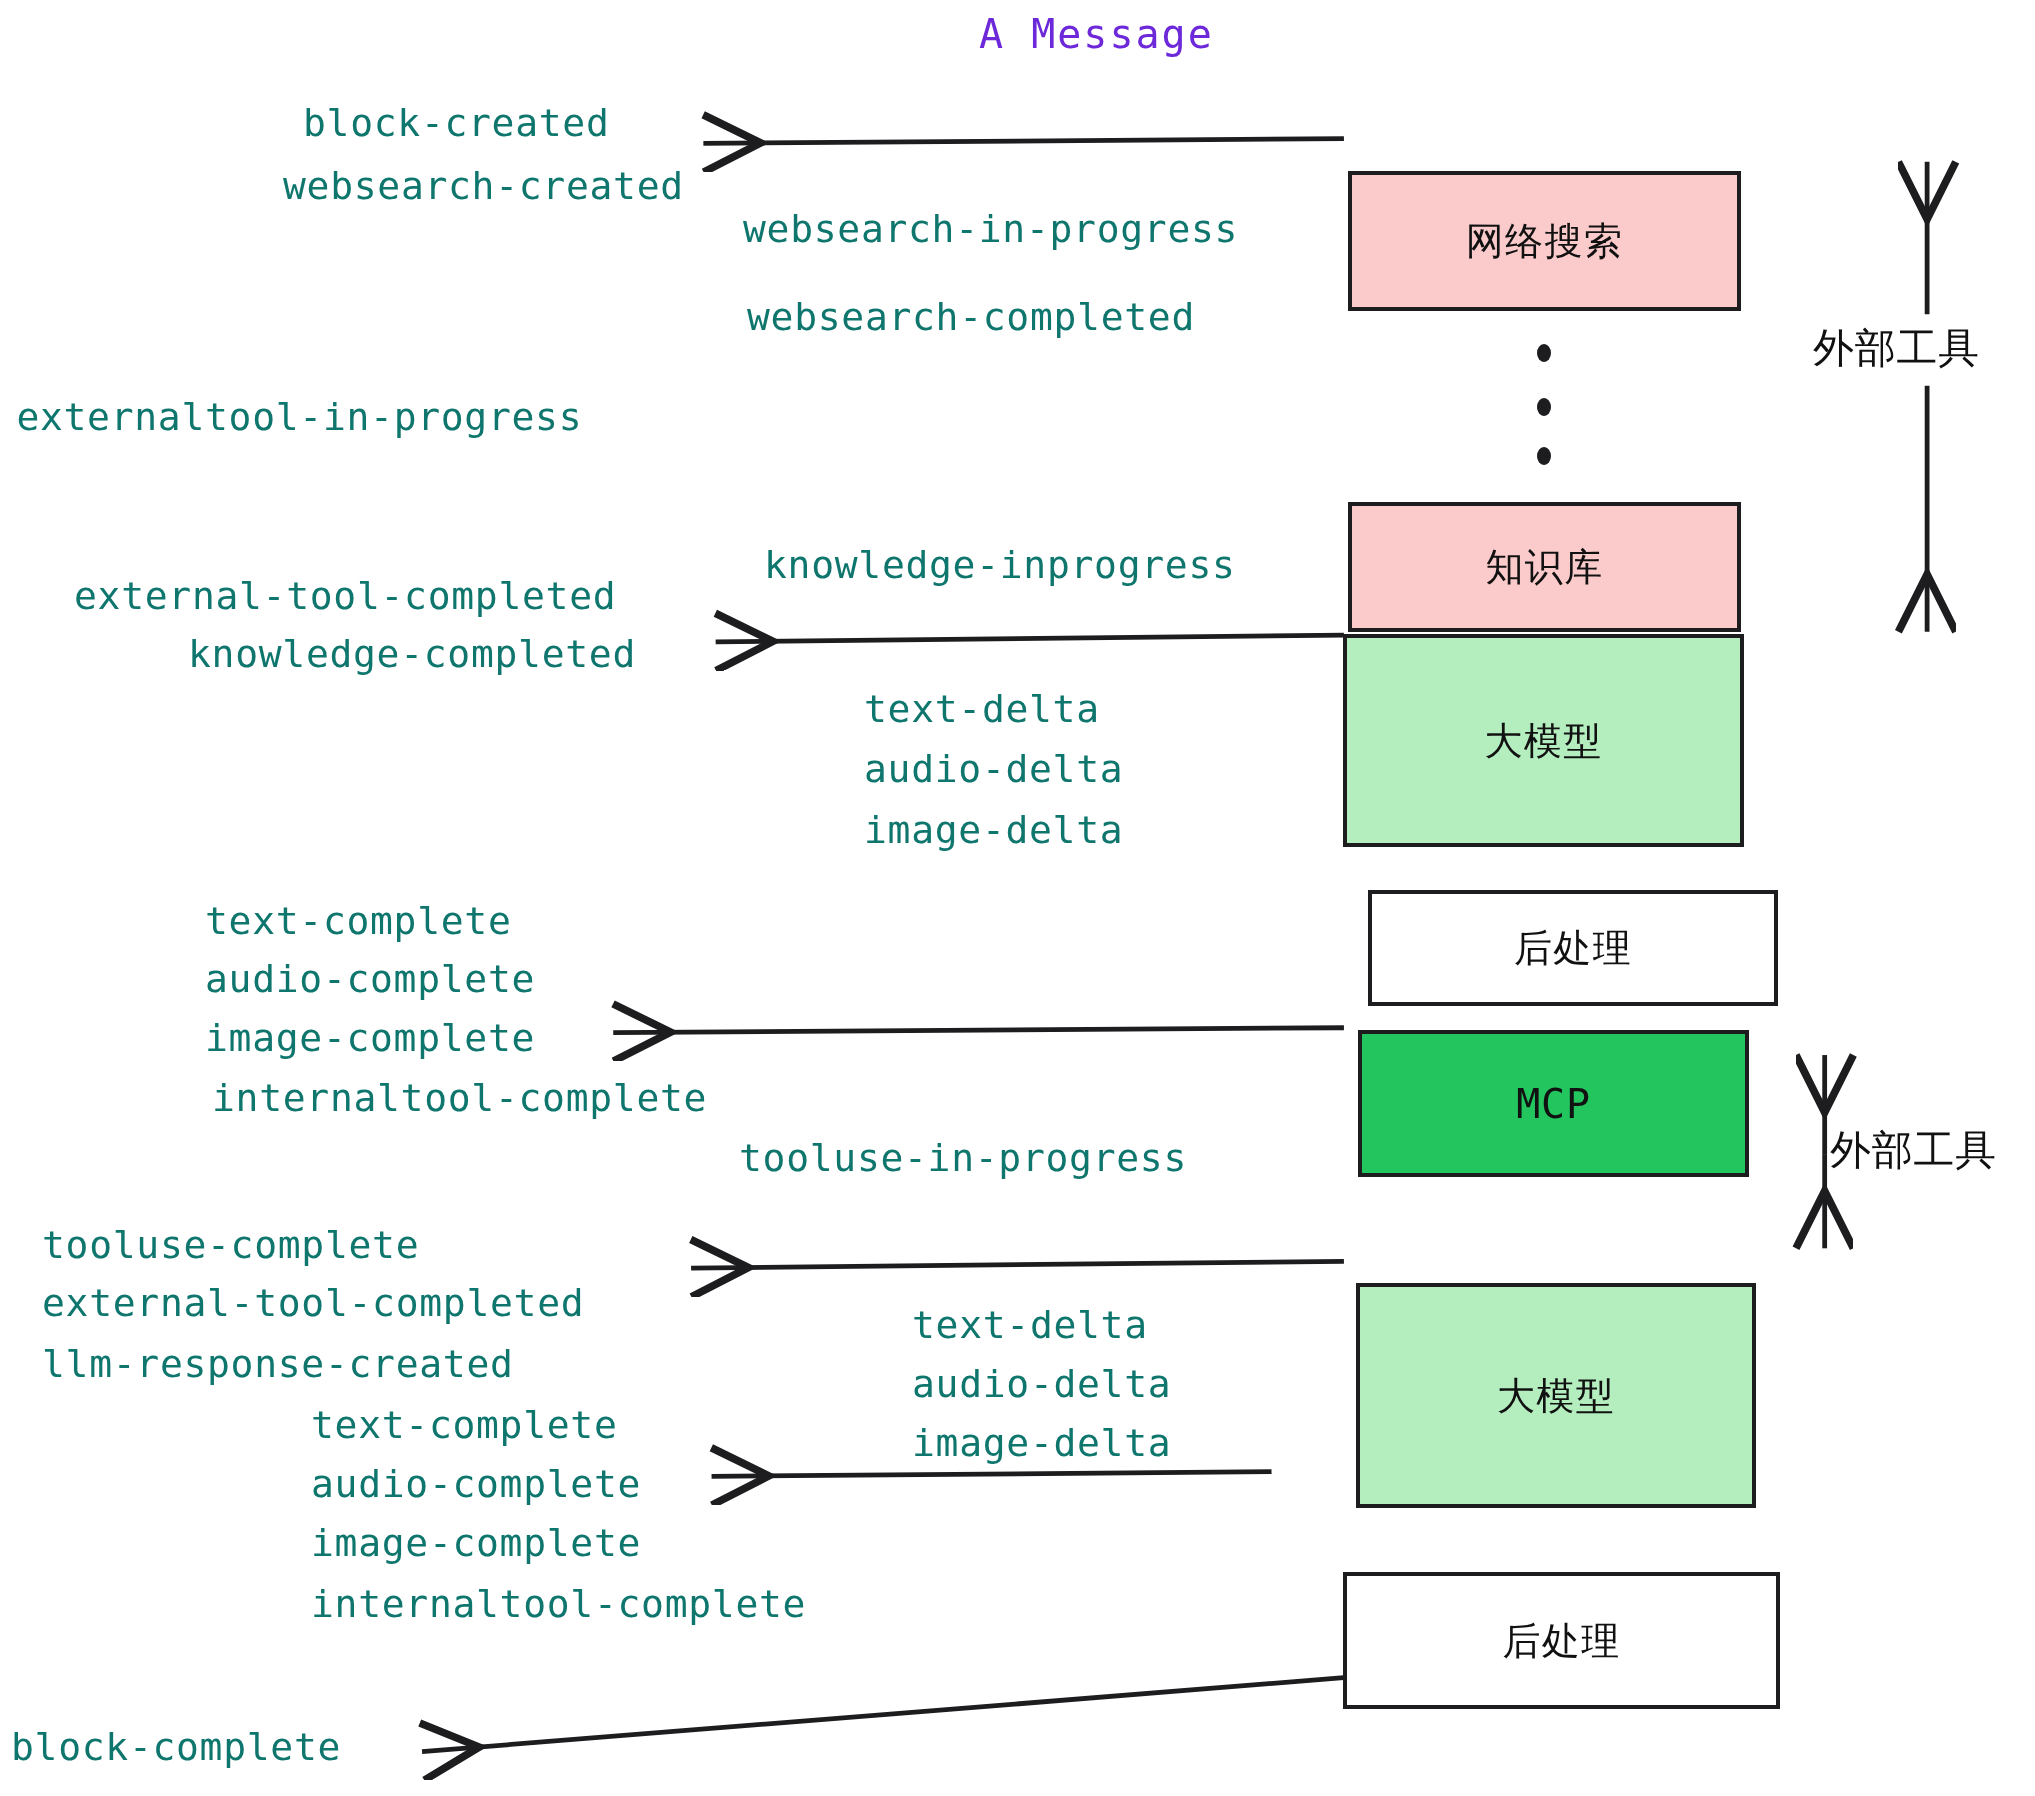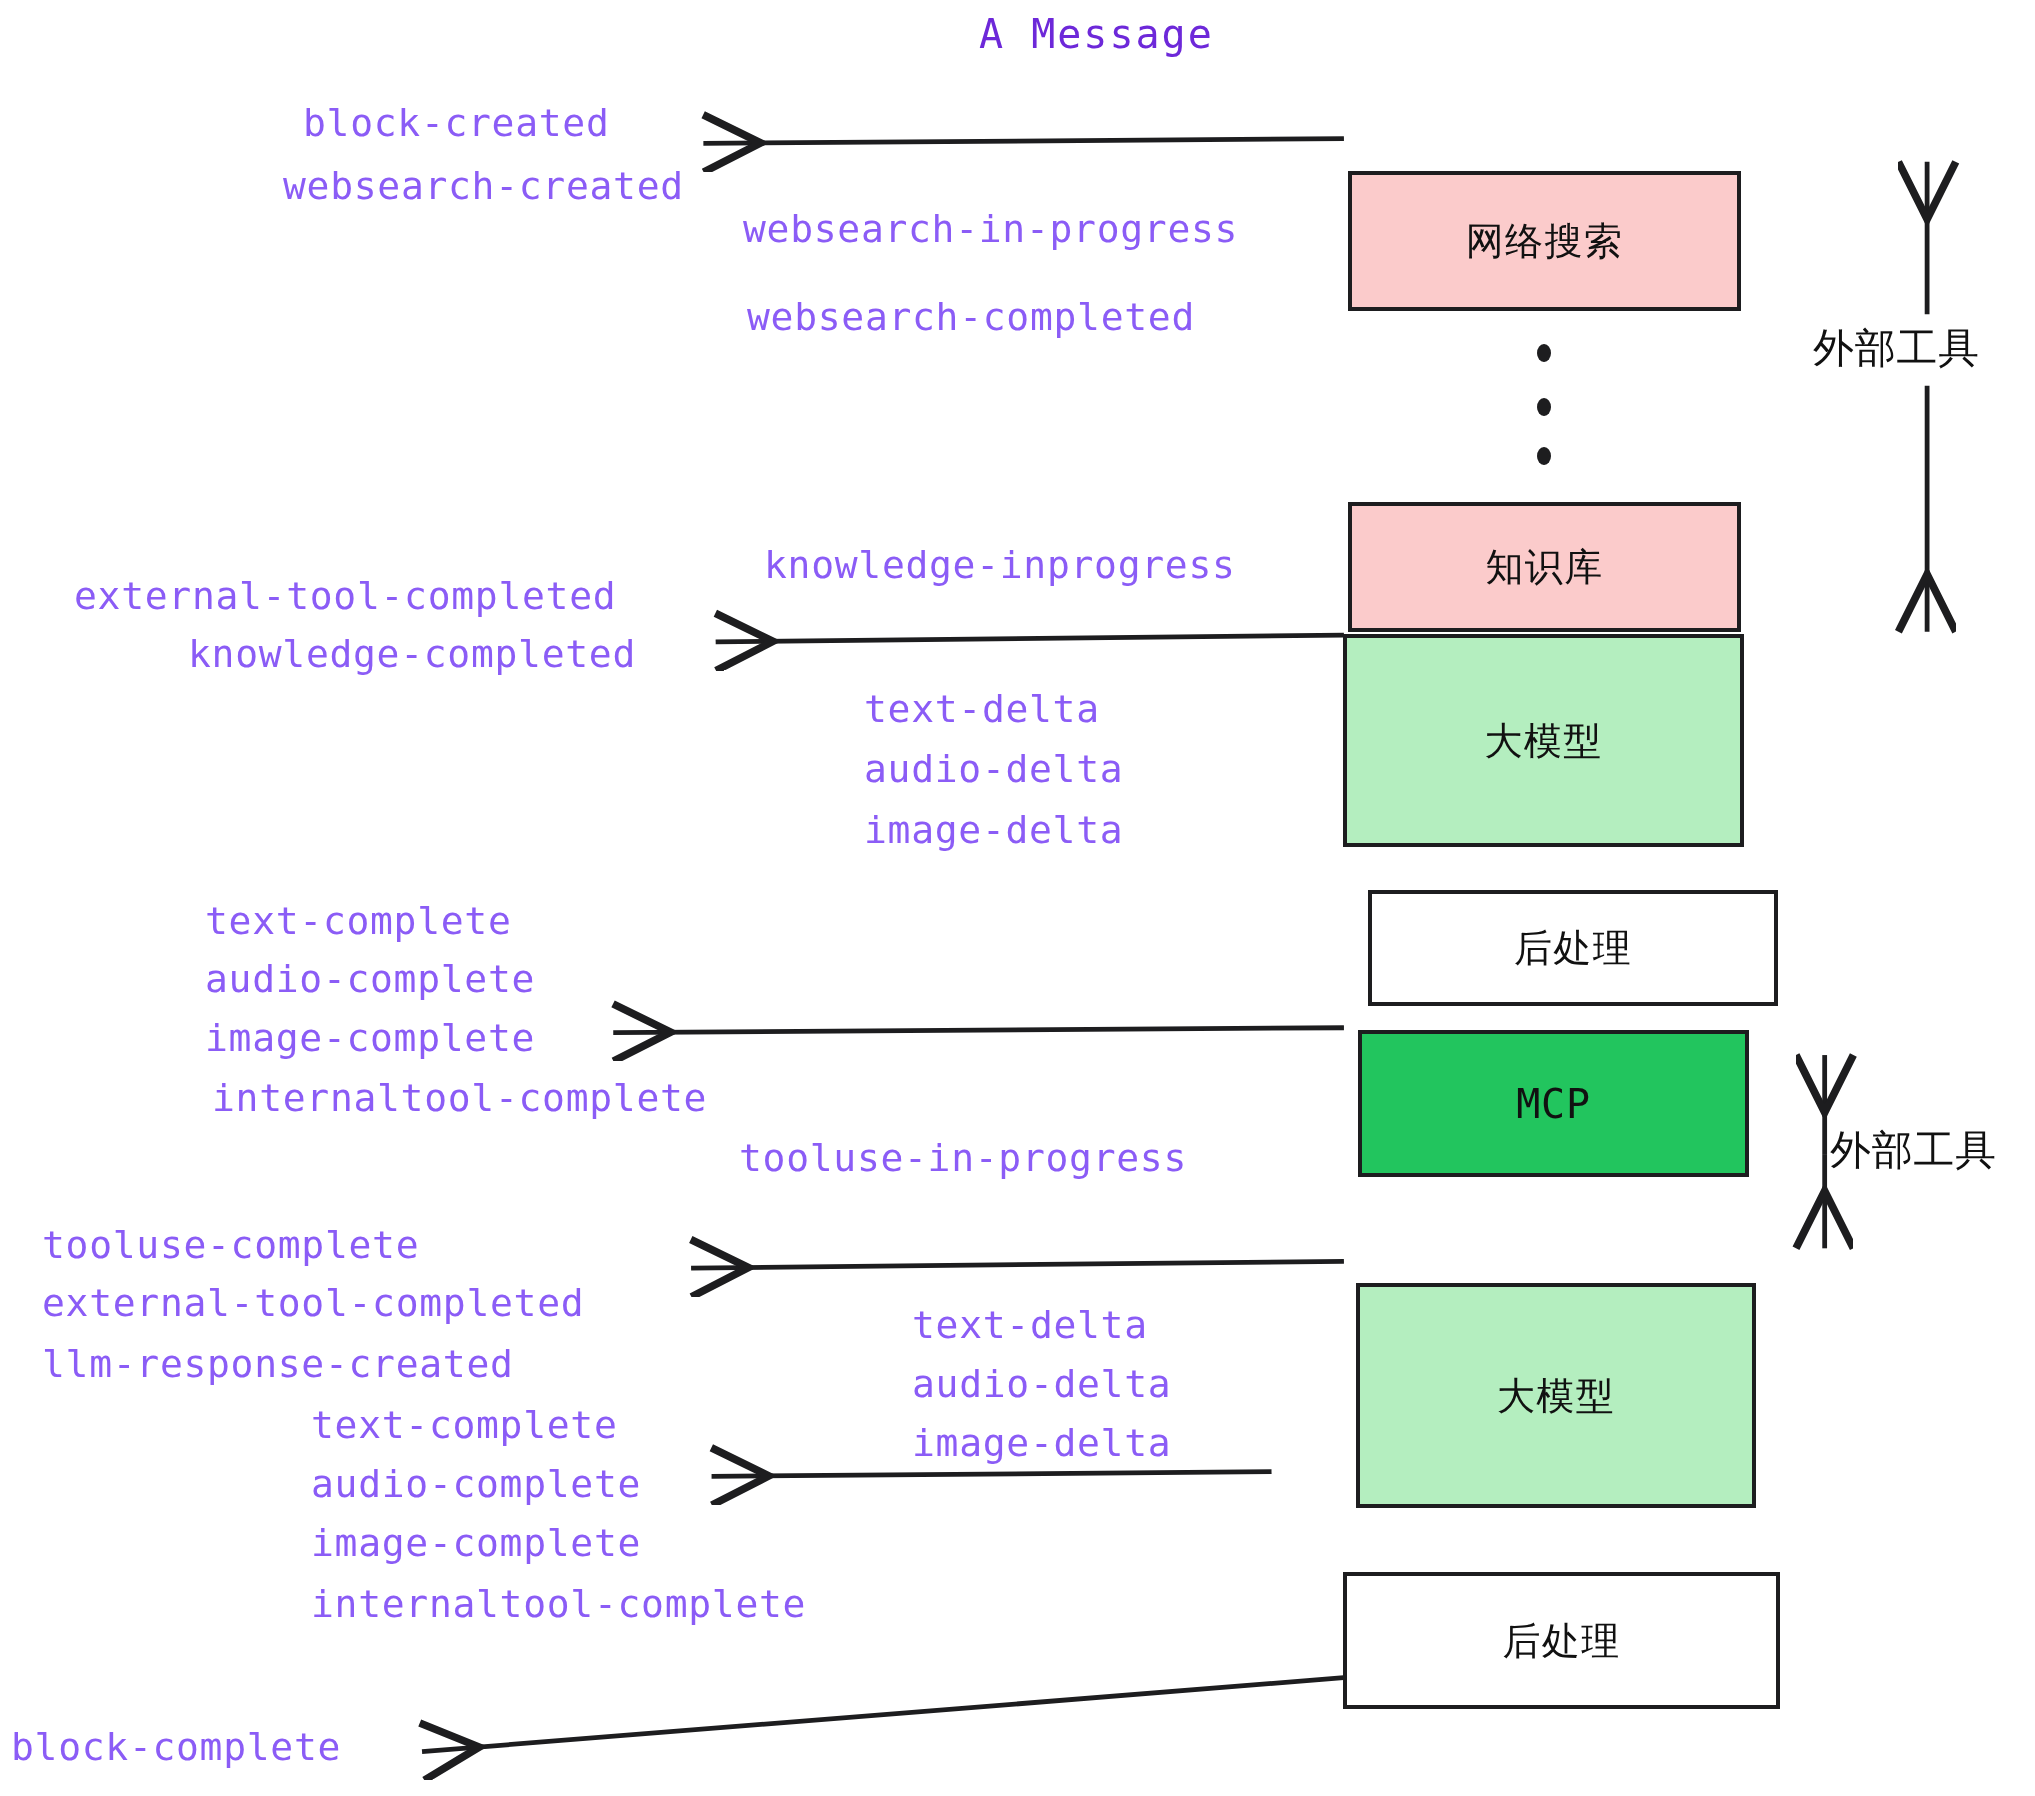--- a/index.html
+++ b/index.html
@@ -7,21 +7,21 @@
     position:relative;
     width:2035px;
     height:1796px;
     background:#ffffff;
     font-family:"DejaVu Sans Mono", monospace;
     overflow:hidden;
   }
   .evt{
     position:absolute;
     white-space:nowrap;
-    color:#8b5cf6;
+    color:#0f766e;
     font-family:"DejaVu Sans Mono", monospace;
     font-size:38px;
     letter-spacing:0.7px;
     line-height:1;
   }
   .title{
     position:absolute;
     white-space:nowrap;
     color:#6d28d9;
     font-family:"DejaVu Sans Mono", monospace;
@@ -155,20 +155,21 @@
   <div class="dot" style="left:1537px; top:398px;"></div>
   <div class="dot" style="left:1537px; top:447px;"></div>
 
   <div class="side" style="left:1813px; top:328px;">外部工具</div>
   <div class="side" style="left:1830px; top:1130px;">外部工具</div>
 
   <div class="evt" style="left:303px; top:104px;">block-created</div>
   <div class="evt" style="left:743px; top:210px;">websearch-in-progress</div>
   <div class="evt" style="left:283px; top:167px;">websearch-created</div>
   <div class="evt" style="left:747px; top:298px;">websearch-completed</div>
+  <div class="evt" style="left:16.4px;  top:398px;">externaltool-in-progress</div>
   <div class="evt" style="left:764px; top:546px;">knowledge-inprogress</div>
   <div class="evt" style="left:74px; top:577px;">external-tool-completed</div>
   <div class="evt" style="left:188px; top:635px;">knowledge-completed</div>
   <div class="evt" style="left:864px; top:690px;">text-delta</div>
   <div class="evt" style="left:864px; top:750px;">audio-delta</div>
   <div class="evt" style="left:864px; top:811px;">image-delta</div>
   <div class="evt" style="left:205px; top:902px;">text-complete</div>
   <div class="evt" style="left:205px; top:960px;">audio-complete</div>
   <div class="evt" style="left:205px; top:1019px;">image-complete</div>
   <div class="evt" style="left:212px; top:1079px;">internaltool-complete</div>

